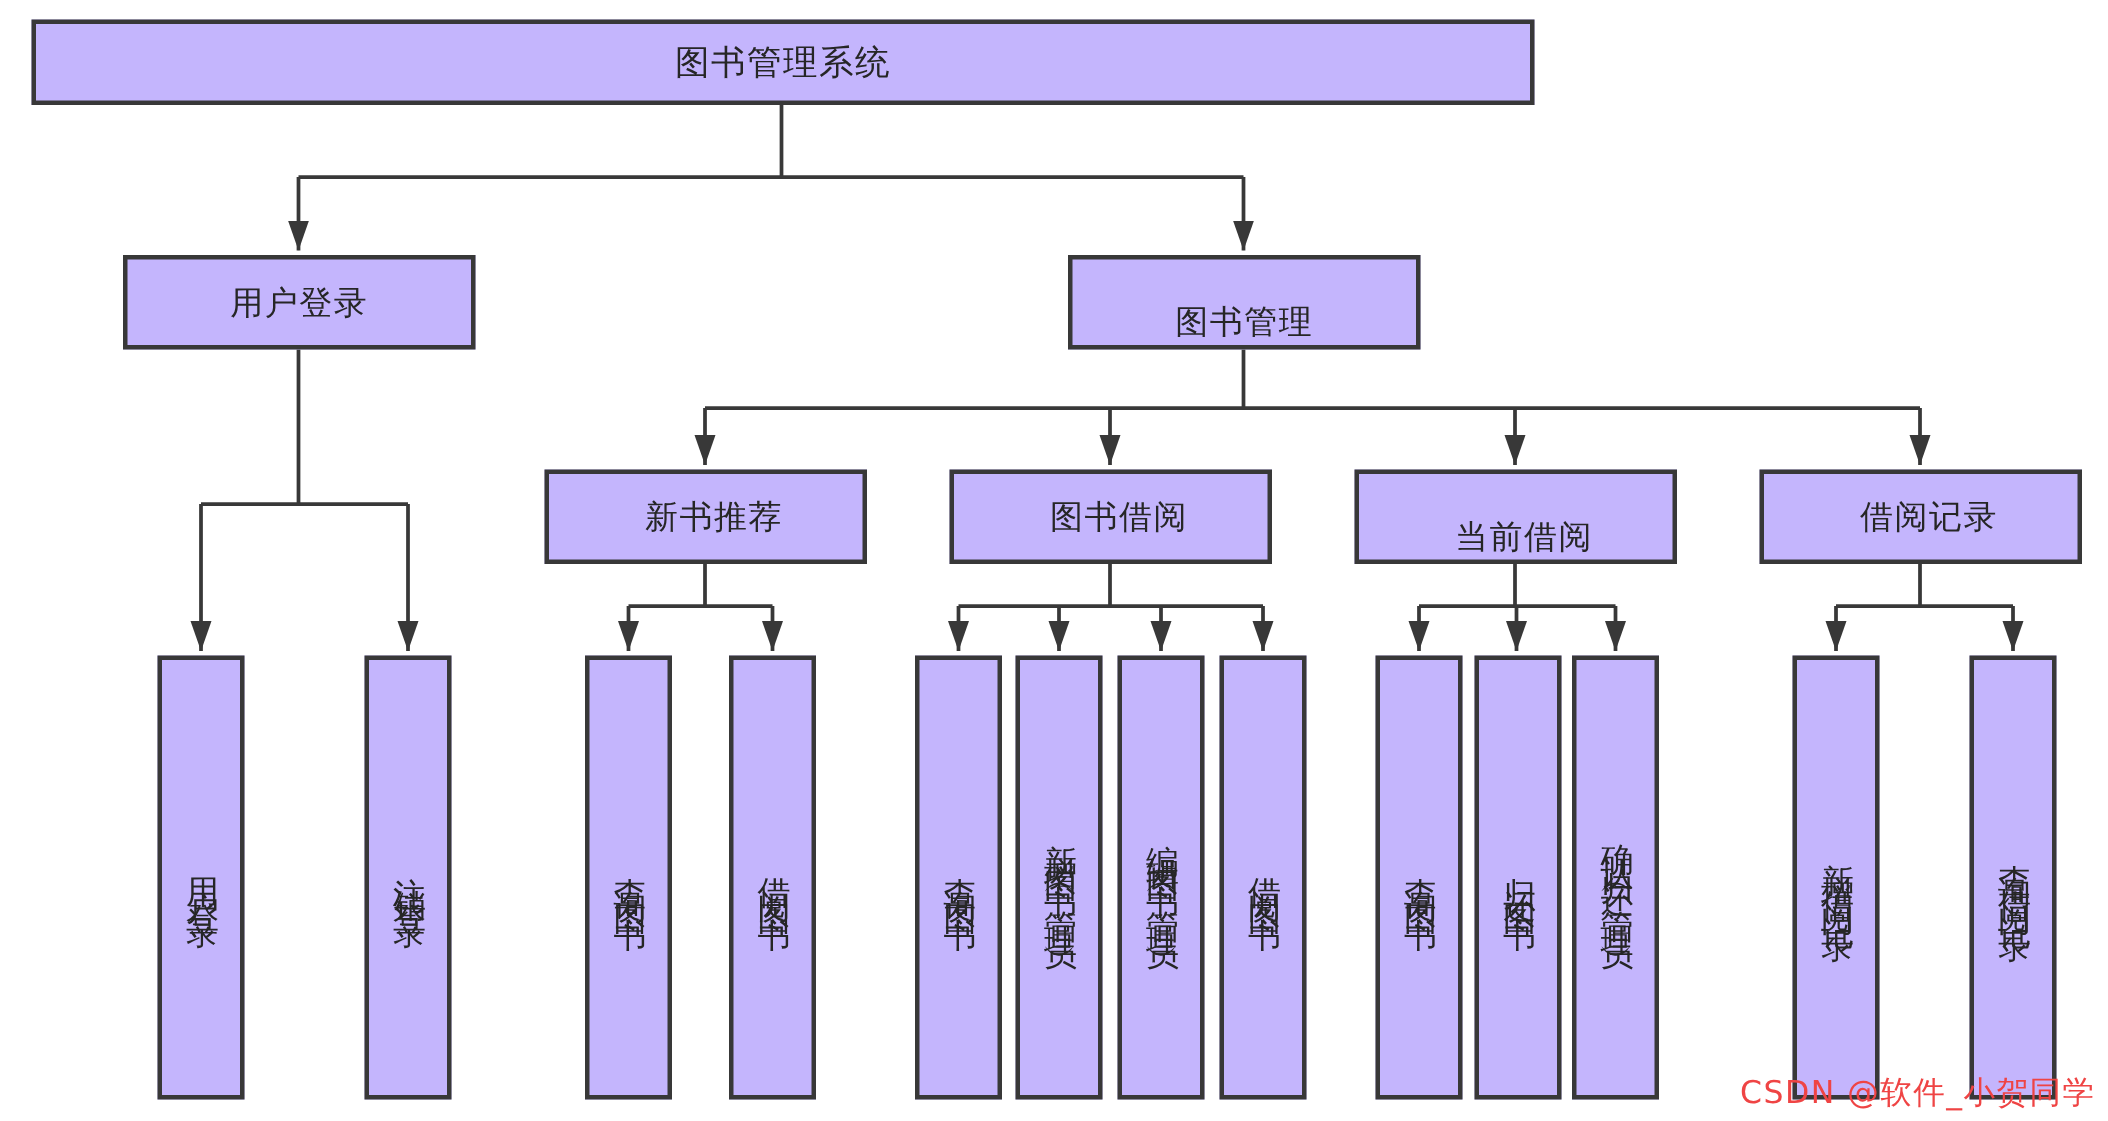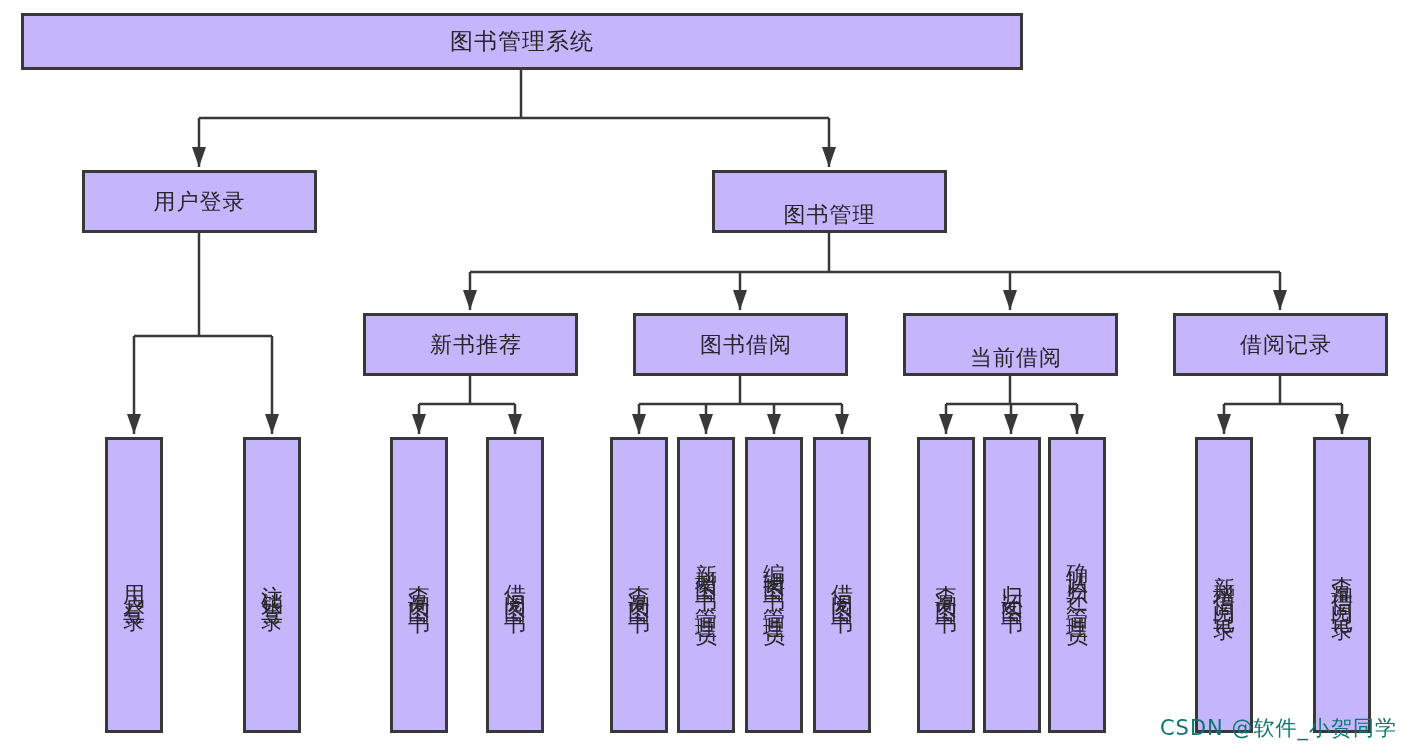--- a/index.html
+++ b/index.html
@@ -54,21 +54,21 @@
     font-size: 22px;
     letter-spacing: 9px;
     line-height: 58px;
     white-space: nowrap;
   }
   .watermark {
     position: absolute;
     right: 8px;
     bottom: 5px;
     font-size: 21px;
-    color: #0f766e;
+    color: #ef4444;
     letter-spacing: 1px;
     white-space: nowrap;
     margin-top: 20px;
   }
 </style>
 </head>
 <body>
 
 <div id="stage">
 

